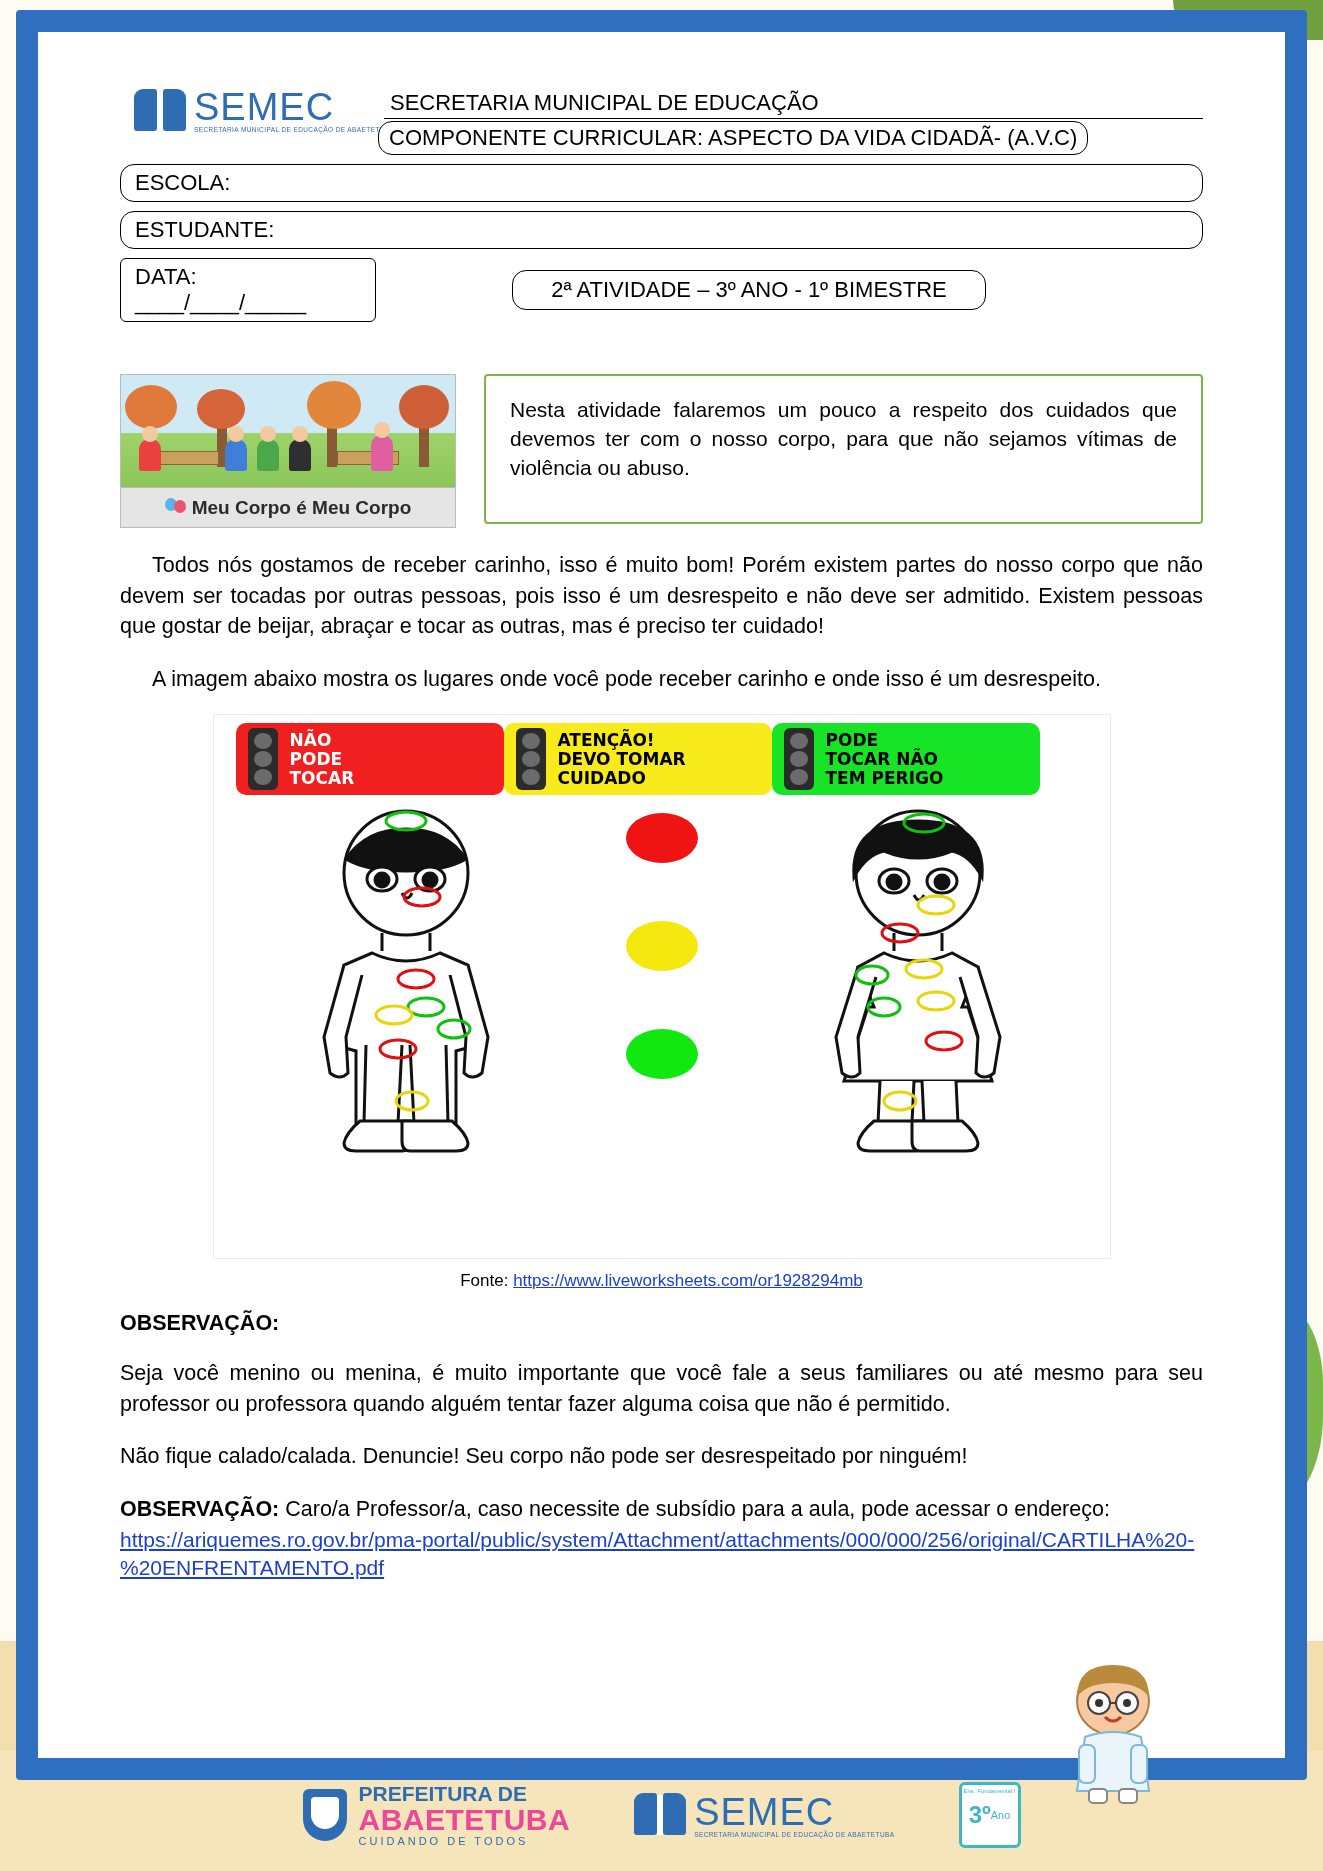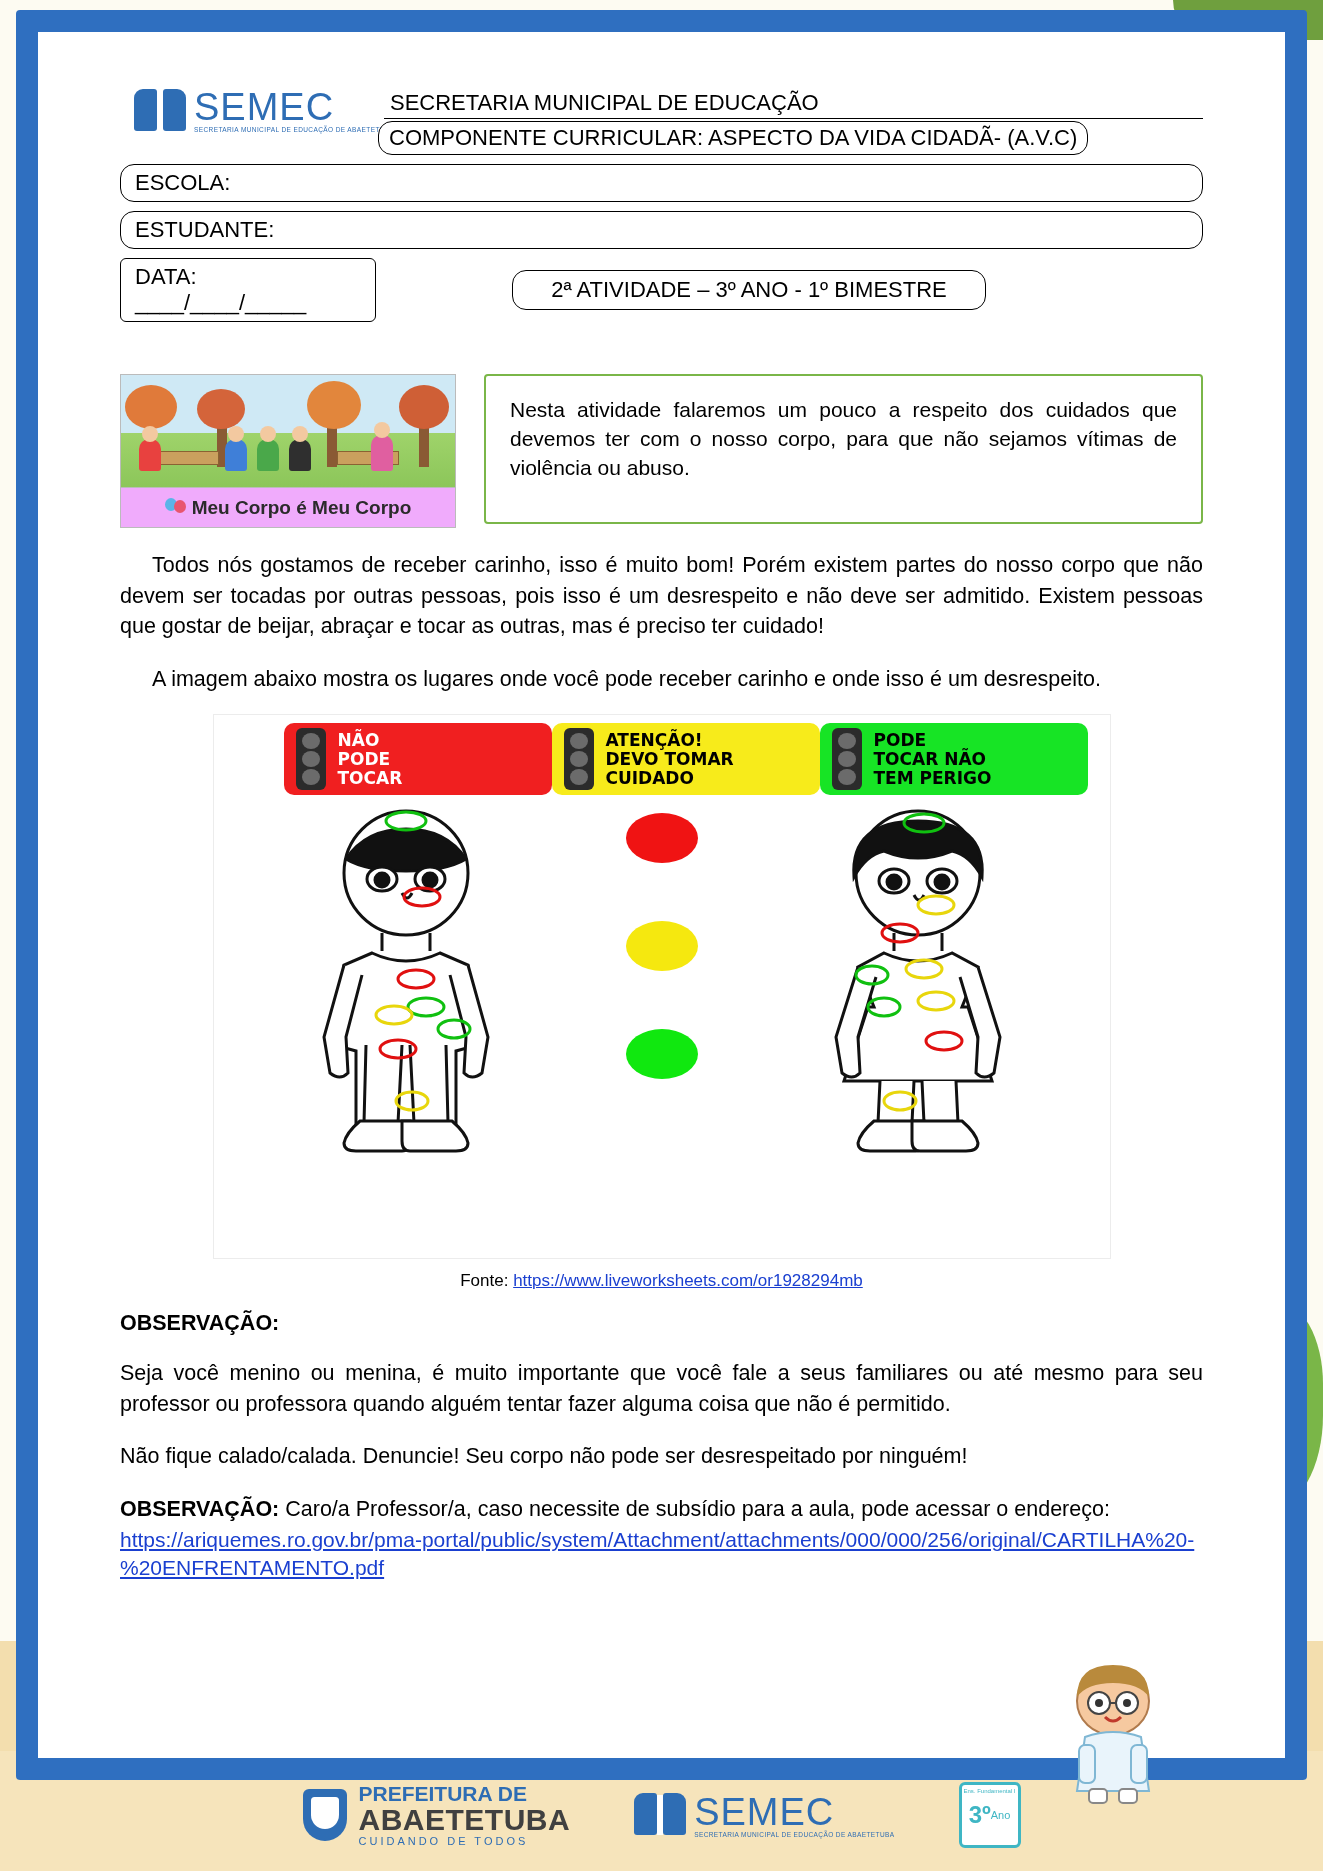--- a/index.html
+++ b/index.html
@@ -225,21 +225,21 @@
   .tp-kid::before {
     content: "";
     position: absolute;
     left: 3px; top: -13px;
     width: 16px; height: 16px;
     border-radius: 50%;
     background: #f3c9a0;
   }
   .thumb-cap {
     height: 40px;
-    background: #f0abfc;
+    background: #e5e5e5;
     border-top: 1px solid #bbb;
     display: flex;
     align-items: center;
     justify-content: center;
     gap: 5px;
     font-size: 19px;
     font-weight: bold;
     color: #2b2b2b;
   }
   .cap-balloon {
@@ -290,21 +290,21 @@
     font-size: 34px;
     font-weight: bold;
     letter-spacing: 3px;
     color: #e8b63a;
     -webkit-text-stroke: 1px #b9861a;
     margin-top: 12px;
     font-family: "DejaVu Sans", sans-serif;
   }
   .lights-row {
     display: flex;
-    justify-content: flex-end;
+    justify-content: flex-start;
     padding: 8px 22px 0 22px;
   }
   .light-card {
     width: 268px;
     height: 72px;
     border-radius: 10px;
     display: flex;
     align-items: center;
     gap: 12px;
     padding: 0 12px;
@@ -425,21 +425,21 @@
     position: absolute;
     left: 8px; top: 8px;
     width: 28px; height: 32px;
     background: #ffffff;
     border-radius: 4px 4px 16px 16px;
   }
   .pref-text .l1 {
     font-size: 21px; font-weight: bold; color: #2e6db4; line-height: 1;
   }
   .pref-text .l2 {
-    font-size: 30px; font-weight: bold; color: #404040; line-height: 1.05;
+    font-size: 30px; font-weight: bold; color: #ec4899; line-height: 1.05;
     letter-spacing: .5px;
   }
   .pref-text .l3 {
     font-size: 11px; color: #2e6db4; letter-spacing: 3px;
   }
   .footer-semec {
     display: flex; align-items: center; gap: 8px;
   }
   .ano-badge {
     width: 62px; height: 66px;

